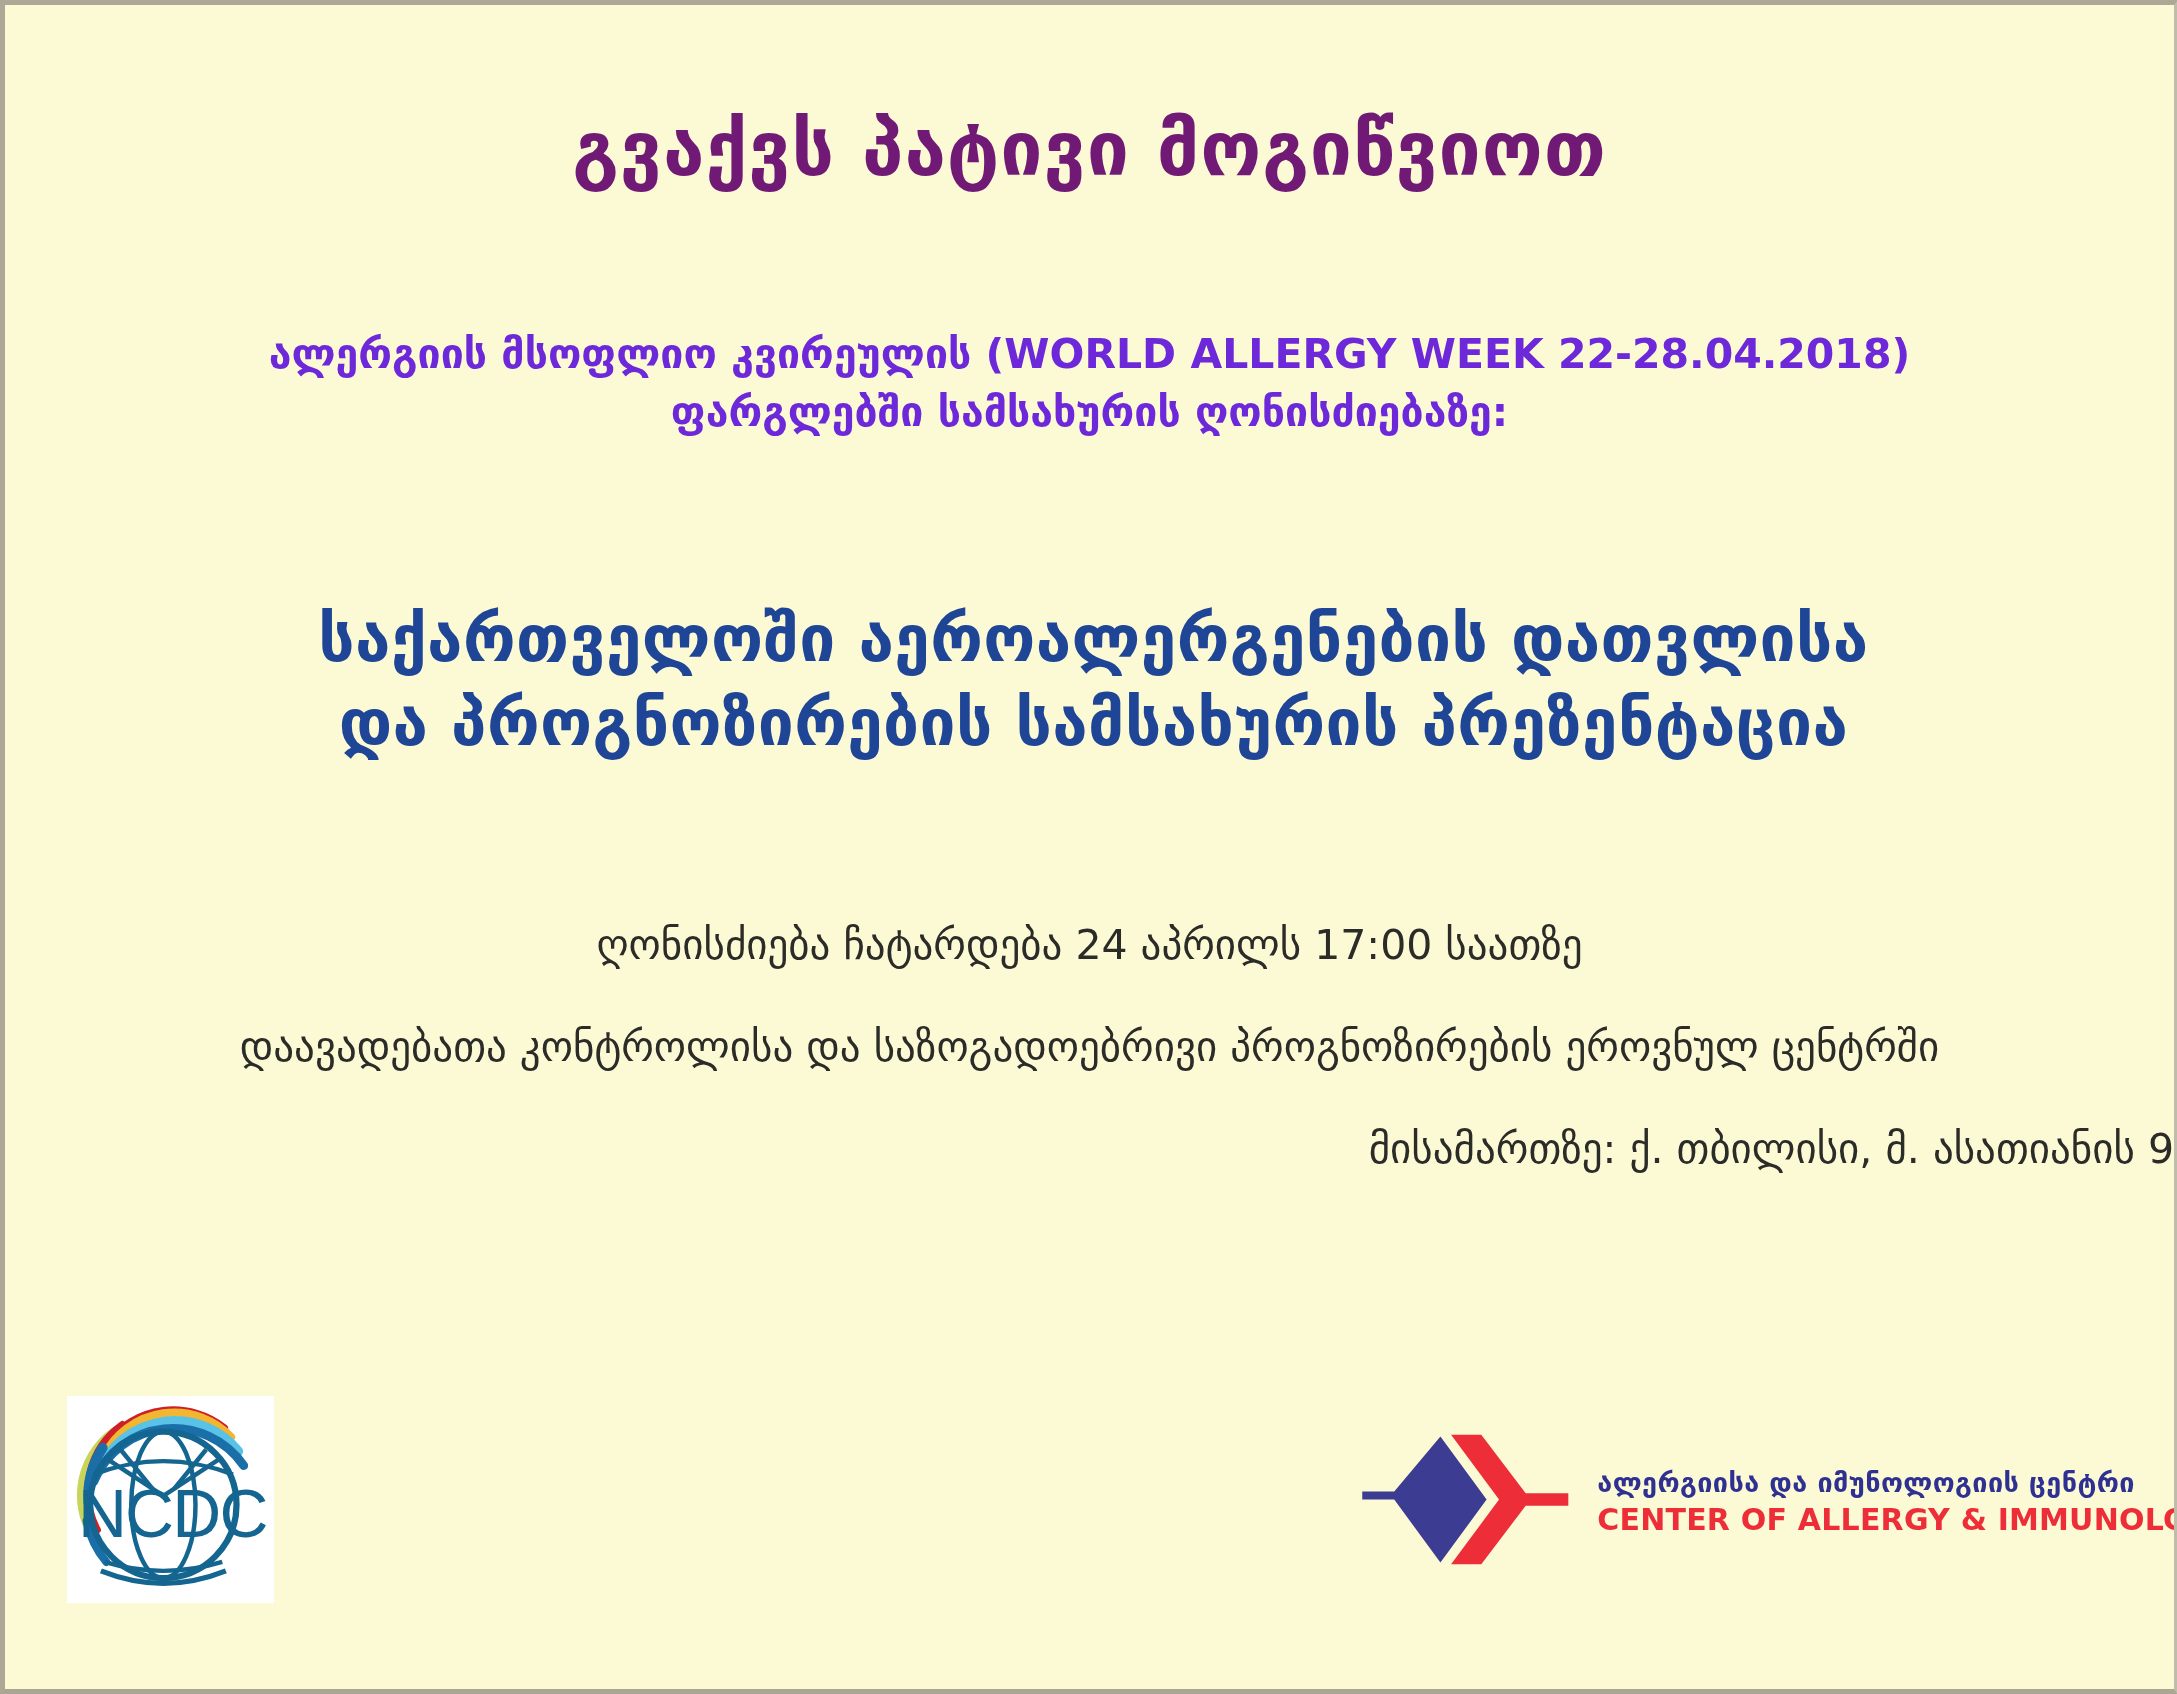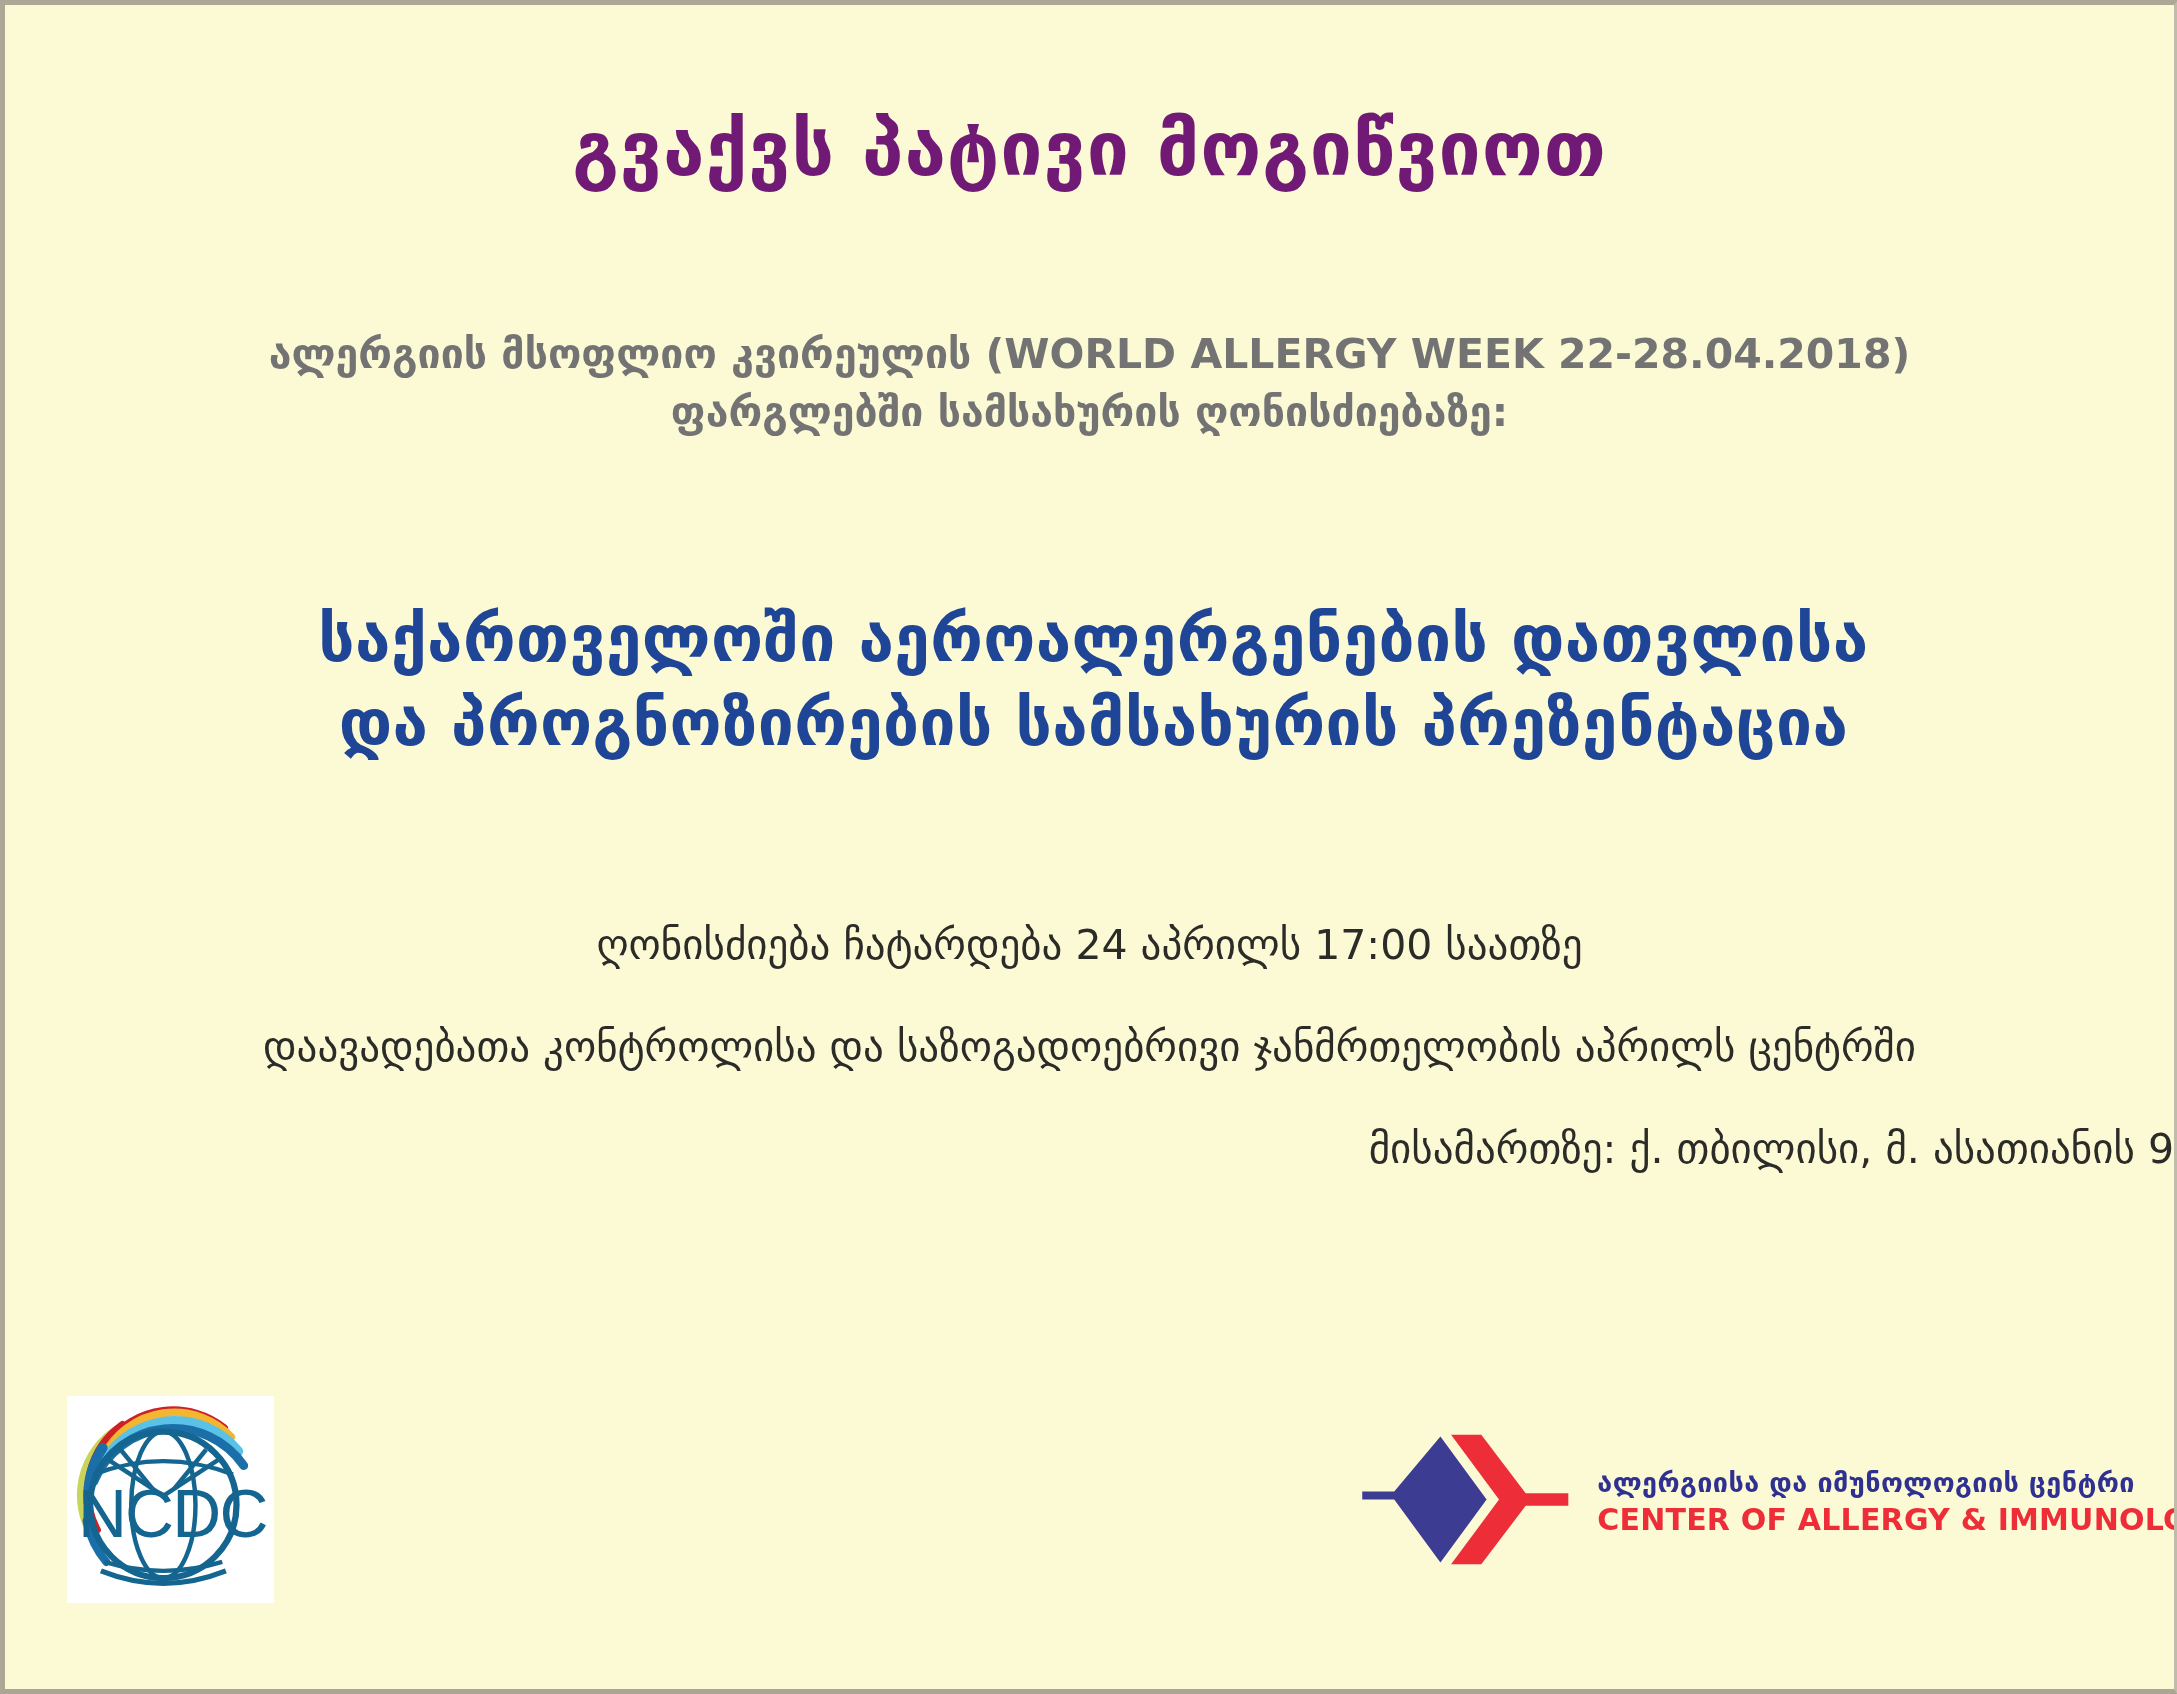--- a/index.html
+++ b/index.html
@@ -42,21 +42,21 @@
     font-weight: bold;
     color: #701a75;
     letter-spacing: 0.9px;
     line-height: 1.1;
   }
 
   
   .subtitle-block {
     margin-top: 134px;
     text-align: center;
-    color: #737373;
+    color: #6d28d9;
     font-size: 41px;
     font-weight: bold;
     line-height: 1.42;
   }
   .subtitle-line { display: block; }
 
   
   .heading-block {
     margin-top: 156px;
     text-align: center;
@@ -177,21 +177,21 @@
       <span class="subtitle-line">ფარგლებში სამსახურის ღონისძიებაზე:</span>
     </div>
 
     <div class="heading-block">
       <span class="heading-line">საქართველოში აეროალერგენების დათვლისა</span>
       <span class="heading-line">და პროგნოზირების სამსახურის პრეზენტაცია</span>
     </div>
 
     <div class="details-block">
       <span class="detail-line">ღონისძიება ჩატარდება 24 აპრილს 17:00 საათზე</span>
-      <span class="detail-line">დაავადებათა კონტროლისა და საზოგადოებრივი ჯანმრთელობის აპრილს ცენტრში</span>
+      <span class="detail-line">დაავადებათა კონტროლისა და საზოგადოებრივი პროგნოზირების ეროვნულ ცენტრში</span>
       <span class="detail-line">მისამართზე: ქ. თბილისი, მ. ასათიანის 9</span>
     </div>
 
     <div class="footer">
 
       <div class="ncdc-group">
         <div class="ncdc-logo">
           <svg width="207" height="207" viewBox="0 0 232 232" xmlns="http://www.w3.org/2000/svg">
             <rect x="0" y="0" width="232" height="232" fill="#FFFFFF"></rect>
 

